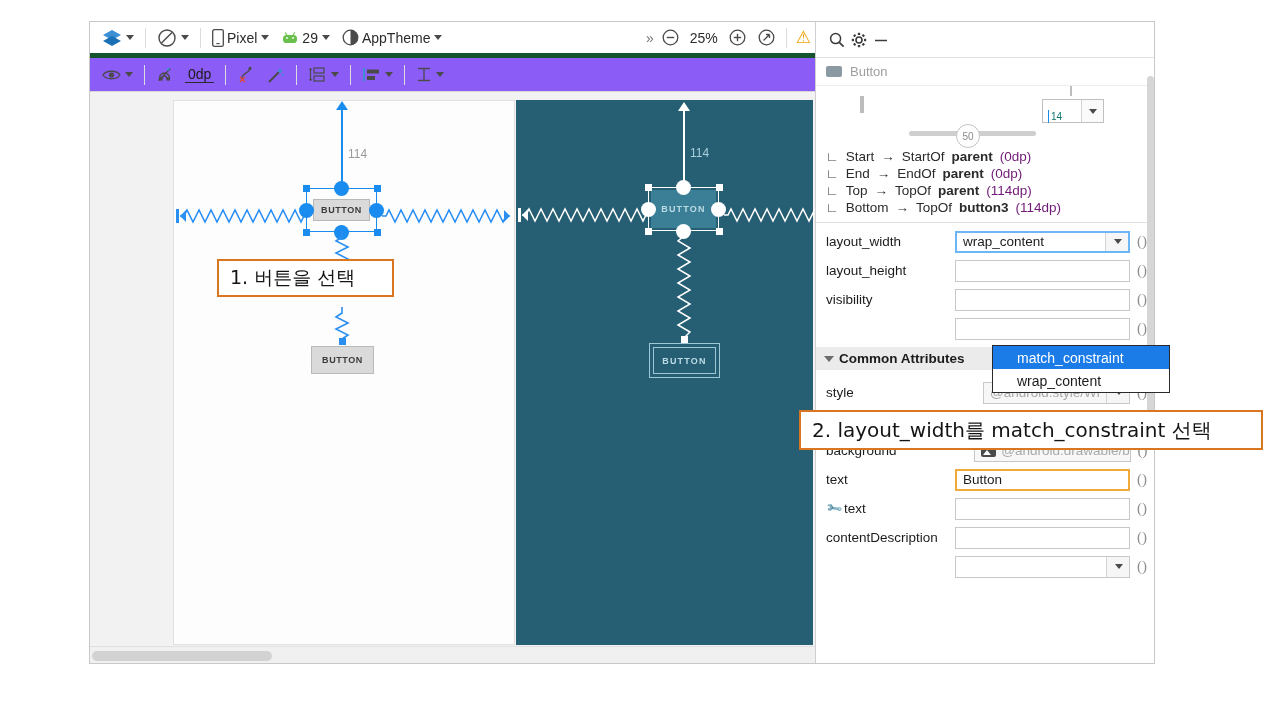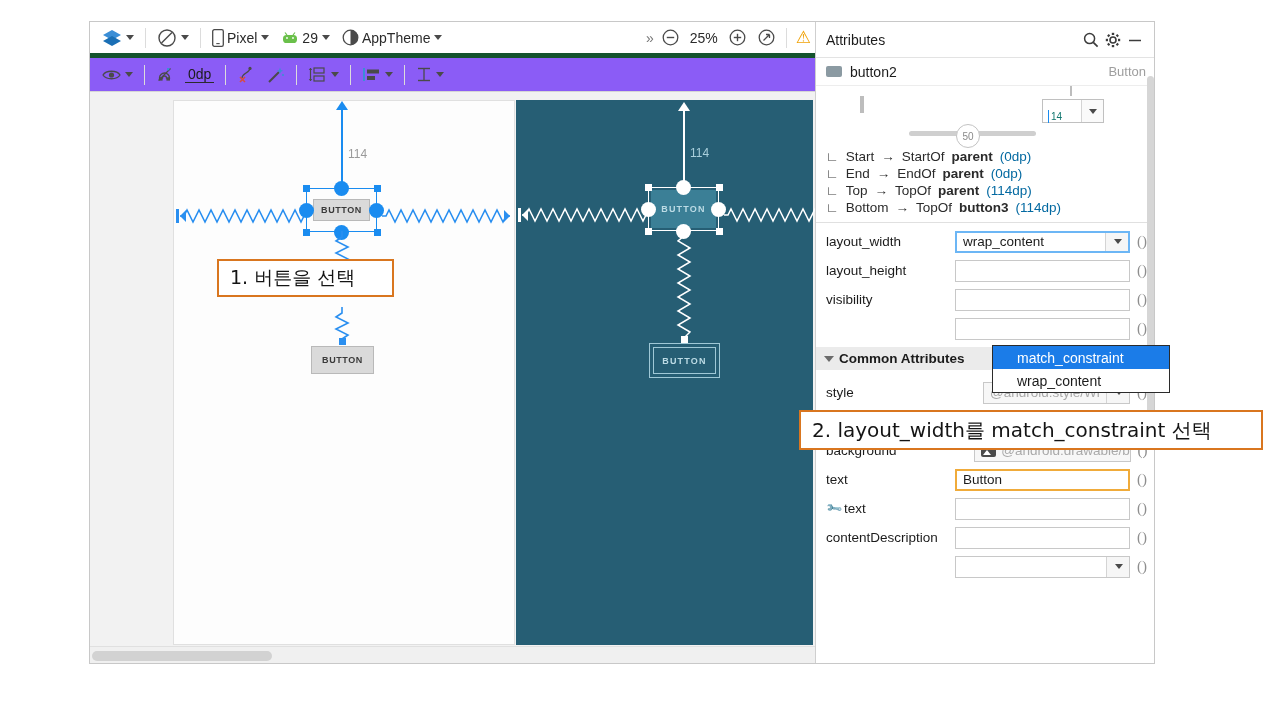--- a/index.html
+++ b/index.html
@@ -124,21 +124,21 @@
   .slider{position:absolute;left:93px;top:45px;width:127px;height:5px;background:#cfcfcf;border-radius:3px;}
   .sknob{position:absolute;left:140px;top:38px;width:22px;height:22px;border-radius:50%;background:#fff;border:1px solid #c3c3c3;display:flex;align-items:center;justify-content:center;font-size:10px;color:#8a8a8a;}
 
   .section-row{
     display:flex;align-items:center;gap:5px;padding:3px 10px 3px 8px;font-size:14px;color:#1b1b1b;
   }
   .tri{width:0;height:0;border-left:5px solid transparent;border-right:5px solid transparent;border-top:6px solid #6b6b6b;}
   .cons-row{display:flex;align-items:center;gap:7px;padding:1px 10px;font-size:13.5px;white-space:nowrap;}
   .cons-row .cicon{color:#3d3d3d;font-size:13px;}
   .cons-row b{font-weight:bold;}
-  .cons-row .dp{color:#0369a1;}
+  .cons-row .dp{color:#701a75;}
 
   .divline{height:1px;background:#e0e0e0;margin:6px 0 0 0;}
 
   .prow{display:flex;align-items:center;height:29px;padding:0 8px 0 10px;gap:6px;position:relative;}
   .plabel{width:123px;font-size:13.5px;color:#1b1b1b;}
   .pfield{
     flex:1;height:22px;border:1px solid #c8c8c8;background:#fff;box-sizing:border-box;
     display:flex;align-items:center;font-size:13.5px;color:#1b1b1b;padding-left:6px;position:relative;
   }
   .pfield.focus{border:2px solid #6cb6f5;}
@@ -392,21 +392,20 @@
     </div>
 
   </div>
 
   <div class="hscroll">
     <div class="thumb"></div>
   </div>
 
   <div class="attrs">
     <div class="attr-head">
-      <span class="title">Attributes</span>
       <span class="hicon">
         <svg width="16" height="16" viewBox="0 0 16 16">
             <circle cx="6.6" cy="6.6" r="5" fill="none" stroke="#3c3c3c" stroke-width="1.5"></circle>
             <line x1="10.3" y1="10.3" x2="14.6" y2="14.6" stroke="#3c3c3c" stroke-width="1.7"></line>
           </svg>
       </span>
       <span class="hicon">
         <svg width="16" height="16" viewBox="0 0 16 16">
             <circle cx="8" cy="8" r="3" fill="none" stroke="#3c3c3c" stroke-width="1.6"></circle>
             <g stroke="#3c3c3c" stroke-width="2.4">
@@ -423,21 +422,20 @@
       </span>
       <span class="hicon">
         <svg width="16" height="16" viewBox="0 0 16 16">
             <line x1="2" y1="8.5" x2="14" y2="8.5" stroke="#3c3c3c" stroke-width="1.5"></line>
           </svg>
       </span>
     </div>
 
     <div class="attr-sub">
       <span class="swatch"></span>
-      <span class="nm">button2</span>
       <span class="ty">Button</span>
     </div>
 
     <div class="sizepanel">
       <div class="tick"></div>
       <div class="tick2"></div>
       <div class="numbox">
         <span class="val">14</span>
         <span class="dd">
             <i class="caret"></i>

